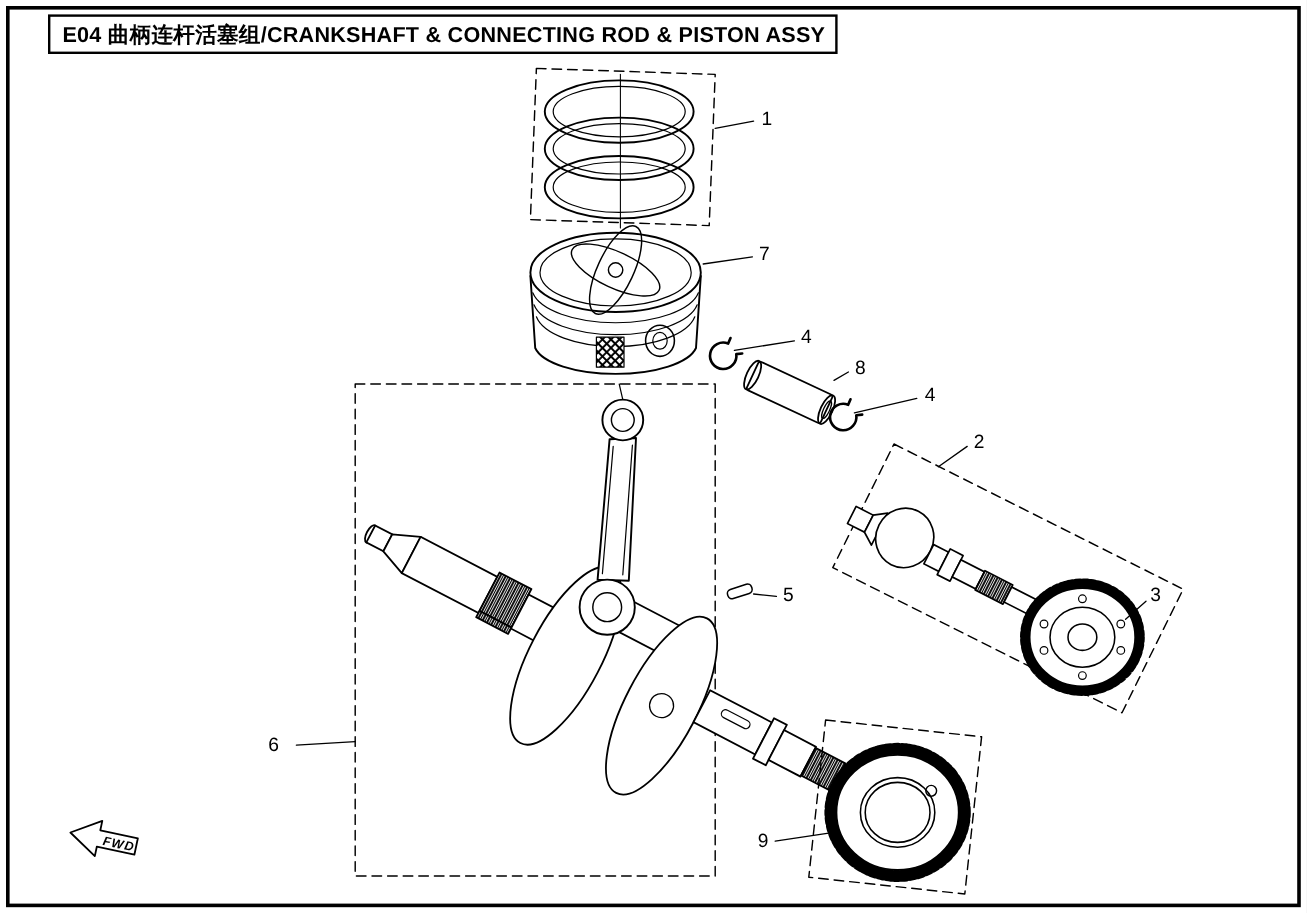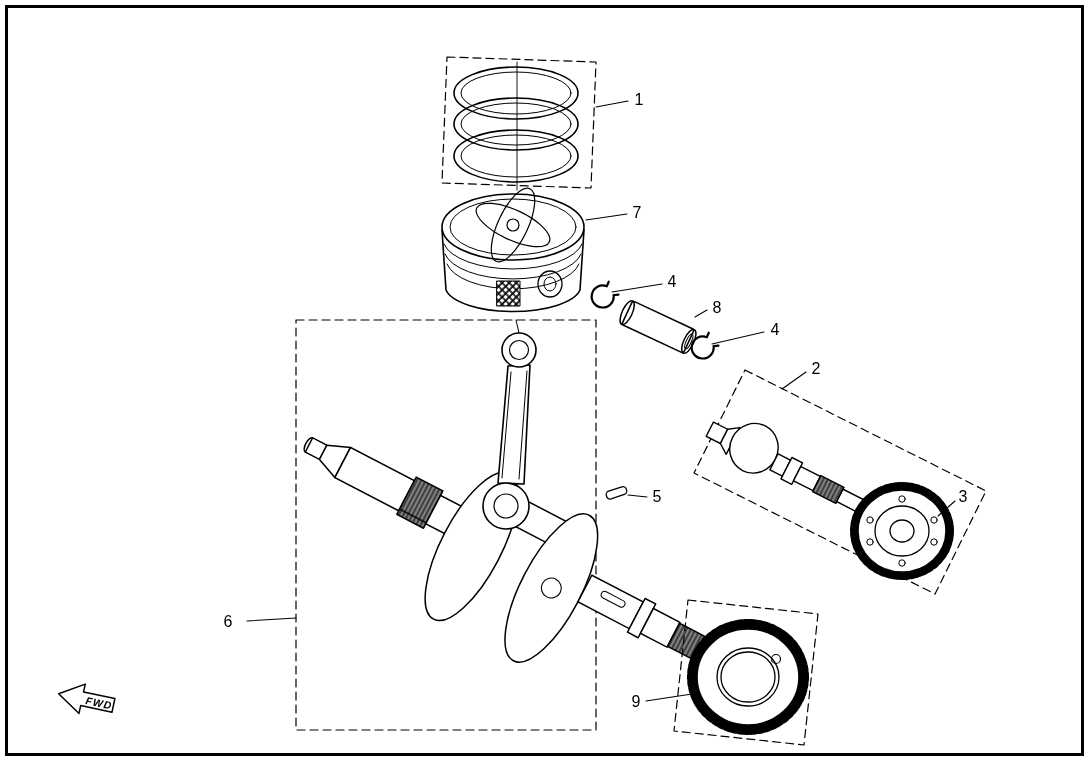--- a/index.html
+++ b/index.html
@@ -21,20 +21,21 @@
     font-size:16px;font-weight:500;z-index:2;
     font-family:"Liberation Sans",sans-serif;
   }
 </style>
 </head>
 <body>
 
 <div class="page">
   <div class="frame"></div>
 
+  <div class="titlebox">E04 曲柄连杆活塞组/CRANKSHAFT &amp; CONNECTING  ROD &amp; PISTON ASSY</div>
 
   <svg class="diagram" width="1089" height="761" viewBox="0 0 1089 761" fill="none" stroke="#000" stroke-width="1.5" stroke-linejoin="round" stroke-linecap="round">
 
     <defs>
       <pattern id="hatch" patternUnits="userSpaceOnUse" width="5" height="5" patternTransform="rotate(45)">
         <rect width="5" height="5" fill="#fff"></rect>
         <line x1="0" y1="0" x2="0" y2="5" stroke="#000" stroke-width="1.7"></line>
       </pattern>
       <pattern id="spline" patternUnits="userSpaceOnUse" width="4" height="60">
         <rect width="4" height="60" fill="#fff"></rect>

